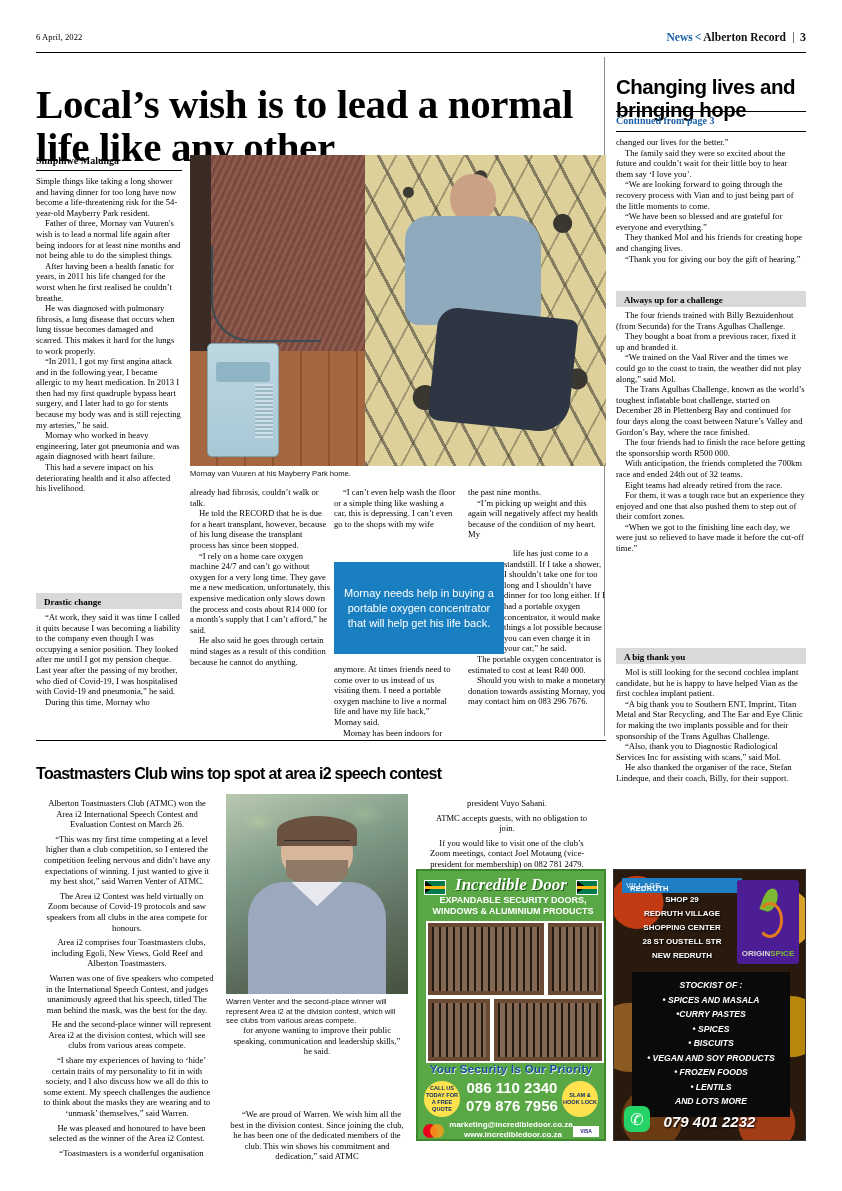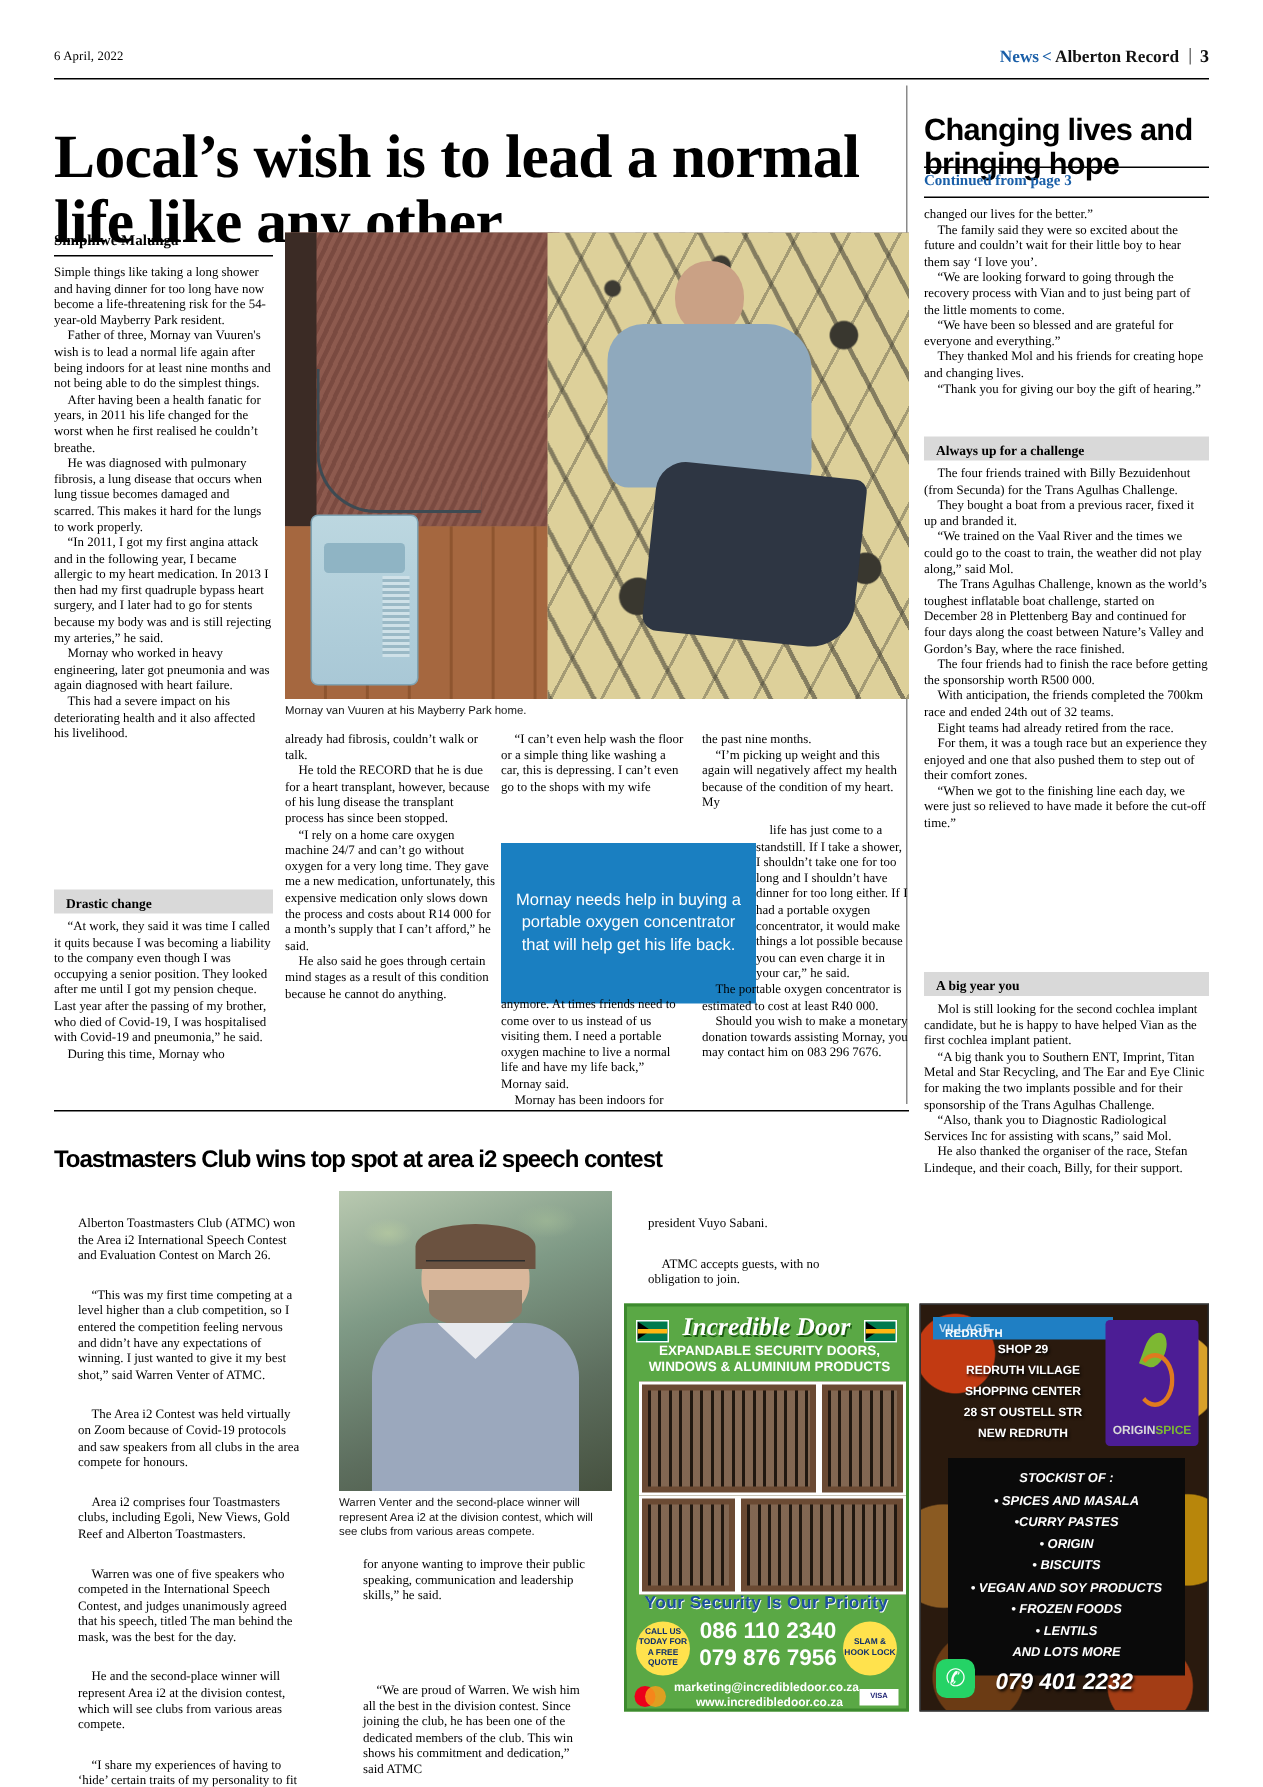--- a/index.html
+++ b/index.html
@@ -90,21 +90,21 @@
     background:linear-gradient(180deg,#bcd7e0,#a9c8d6);border-radius:5px;border:1px solid #7fa3b3;}
   .photo .conc-panel{position:absolute;left:12%;top:16%;width:76%;height:18%;background:#8fb4c4;border-radius:3px;}
   .photo .conc-vent{position:absolute;right:7%;top:36%;width:26%;height:48%;
     background:repeating-linear-gradient(0deg,#cfe1e8 0 2px,#9ab9c6 2px 4px);}
   .photo .tube{position:absolute;left:5%;bottom:40%;width:26%;height:30%;
     border-left:2px solid #3d4a52;border-bottom:2px solid #3d4a52;border-radius:0 0 0 40px;}
   .caption{position:absolute;left:190px;top:469px;width:416px;font-size:7.6px;
     font-family:"Liberation Sans",sans-serif;color:#111;}
 
   
-  .pullquote{position:absolute;left:334px;top:562px;width:170px;height:107px;
+  .pullquote{position:absolute;left:334px;top:562px;width:170px;height:92px;
     background:#1a7fc1;color:#fff;display:flex;align-items:center;justify-content:center;
     text-align:center;font-family:"Liberation Sans",sans-serif;font-size:11px;line-height:15px;
     padding:0 10px;box-sizing:border-box;}
 
   
   .sb-head{position:absolute;left:616px;top:58px;width:190px;
     font-family:"Liberation Sans",sans-serif;font-weight:bold;font-size:20.5px;
     line-height:23px;letter-spacing:-0.5px;}
   .sb-rule1{position:absolute;left:616px;top:111px;width:190px;height:1px;background:#000;}
   .sb-cont{position:absolute;left:616px;top:115px;width:190px;
@@ -119,21 +119,21 @@
   .sbc3{top:667px;}
   .sh2{left:616px;top:291px;width:190px;height:16px;}
   .sh3{left:616px;top:648px;width:190px;height:16px;}
 
   
   .hrule2{position:absolute;left:36px;top:740px;width:570px;height:1px;background:#000;}
   .headline2{position:absolute;left:36px;top:748px;width:572px;
     font-family:"Liberation Sans",sans-serif;font-weight:bold;font-size:16px;
     line-height:26px;letter-spacing:-0.7px;}
   .a2col{position:absolute;font-size:8.6px;line-height:10.6px;font-family:"Liberation Serif",serif;}
-  .a2col p{margin:16px;text-indent:9px;}
+  .a2col p{margin:4px;text-indent:9px;text-align:center;}
   .a2col p.noind{text-indent:0;}
   .a2c1{left:36px;top:794px;width:182px;}
   .a2c2{left:226px;top:1021px;width:182px;}
   .a2c3{left:226px;top:1105px;width:182px;}
   .a2c4{left:416px;top:794px;width:182px;}
 
   
   .photo2{position:absolute;left:226px;top:794px;width:182px;height:200px;overflow:hidden;background:#9fb2c4;}
   .photo2 .bg{position:absolute;inset:0;
     background:linear-gradient(160deg,#b9c9b0 0%,#7f9a86 35%,#5d6e5e 70%,#46513f 100%);}
@@ -340,21 +340,21 @@
     <p>They bought a boat from a previous racer, fixed it up and branded it.</p>
     <p>“We trained on the Vaal River and the times we could go to the coast to train, the weather did not play along,” said Mol.</p>
     <p>The Trans Agulhas Challenge, known as the world’s toughest inflatable boat challenge, started on December 28 in Plettenberg Bay and continued for four days along the coast between Nature’s Valley and Gordon’s Bay, where the race finished.</p>
     <p>The four friends had to finish the race before getting the sponsorship worth R500 000.</p>
     <p>With anticipation, the friends completed the 700km race and ended 24th out of 32 teams.</p>
     <p>Eight teams had already retired from the race.</p>
     <p>For them, it was a tough race but an experience they enjoyed and one that also pushed them to step out of their comfort zones.</p>
     <p>“When we got to the finishing line each day, we were just so relieved to have made it before the cut-off time.”</p>
   </div>
 
-  <div class="subhead sh3">A big year you</div>
+  <div class="subhead sh3">A big thank you</div>
 
   <div class="sb-col sbc3">
     <p>Mol is still looking for the second cochlea implant candidate, but he is happy to have helped Vian as the first cochlea implant patient.</p>
     <p>“A big thank you to Southern ENT, Imprint, Titan Metal and Star Recycling, and The Ear and Eye Clinic for making the two implants possible and for their sponsorship of the Trans Agulhas Challenge.</p>
     <p>“Also, thank you to Diagnostic Radiological Services Inc for assisting with scans,” said Mol.</p>
     <p>He also thanked the organiser of the race, Stefan Lindeque, and their coach, Billy, for their support.</p>
   </div>
 
   <div class="hrule2"></div>
   <h2 class="headline2">Toastmasters Club wins top spot at area i2 speech contest</h2>
@@ -439,21 +439,21 @@
       <div class="leafmark">
           <b></b>
           <i></i>
         </div>
       <span><span>ORIGIN</span><em>SPICE</em></span>
     </div>
     <div class="list">
       <div>STOCKIST OF :</div>
       <div>• SPICES AND MASALA</div>
       <div>•CURRY PASTES</div>
-      <div>• ORIGIN</div>
+      <div>• SPICES</div>
       <div>• BISCUITS</div>
       <div>• VEGAN AND SOY PRODUCTS</div>
       <div>• FROZEN FOODS</div>
       <div>• LENTILS</div>
       <div>AND LOTS MORE</div>
     </div>
     <div class="wa">✆</div>
     <div class="phone">079 401 2232</div>
   </div>
 

